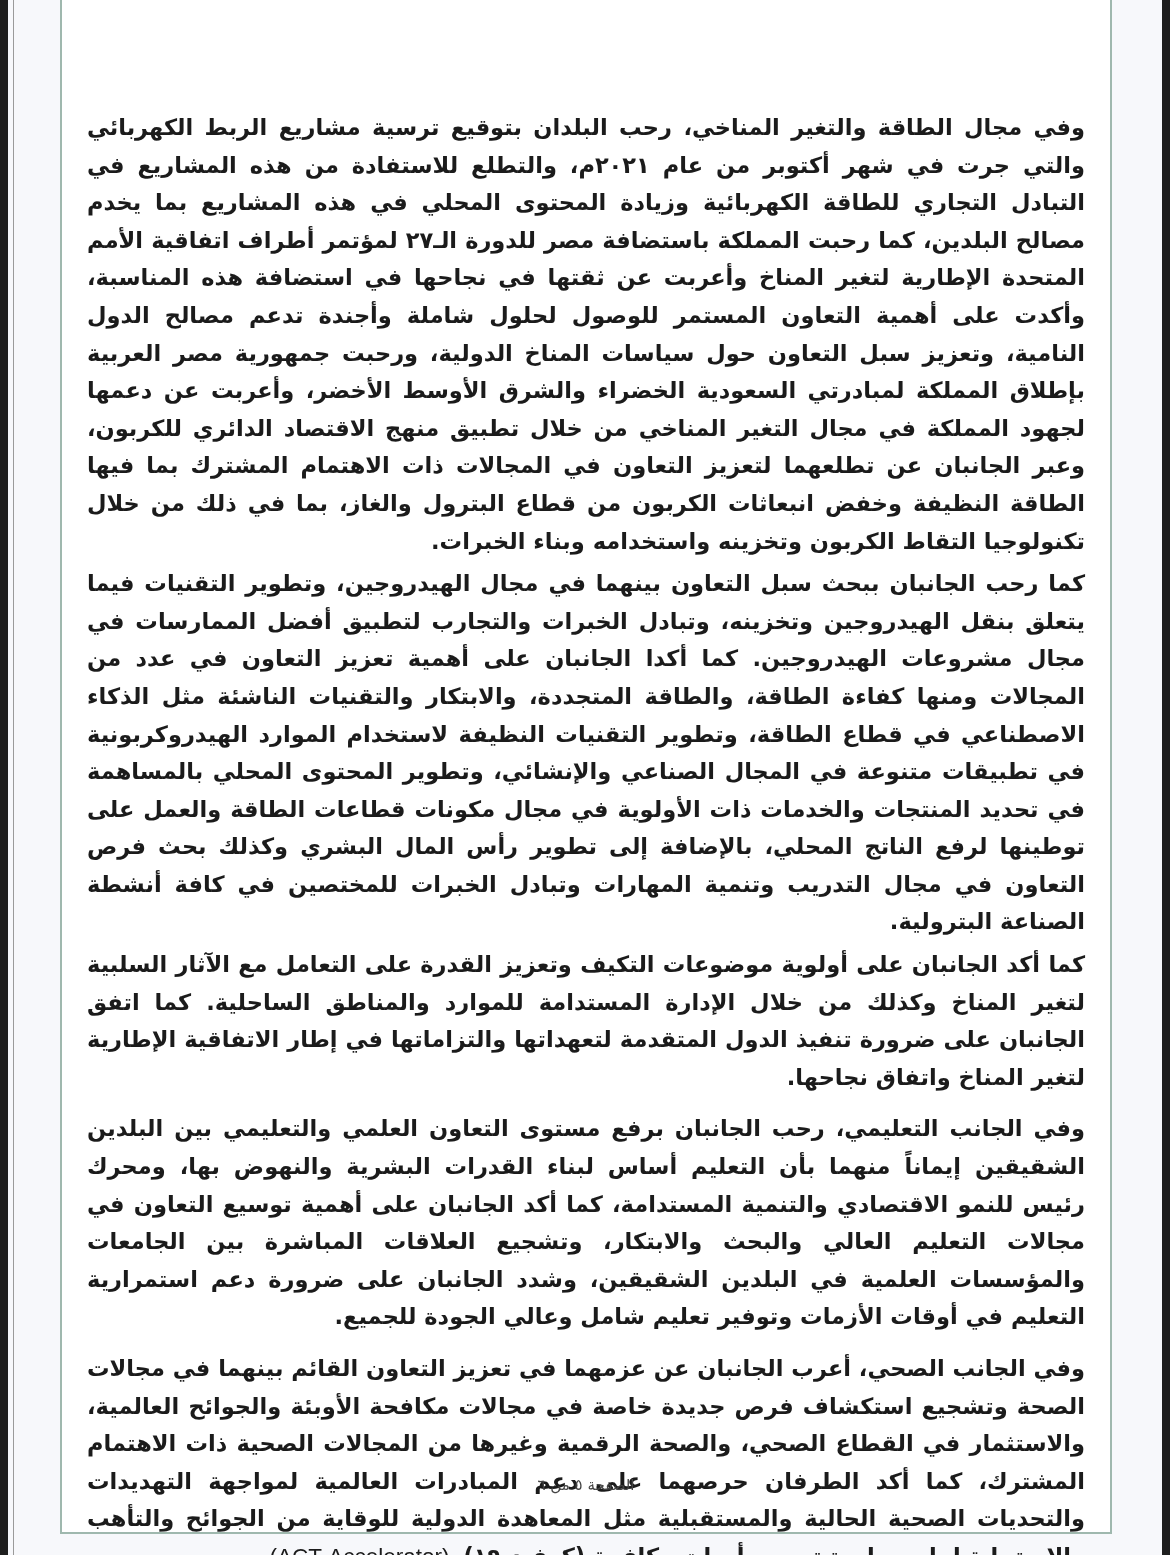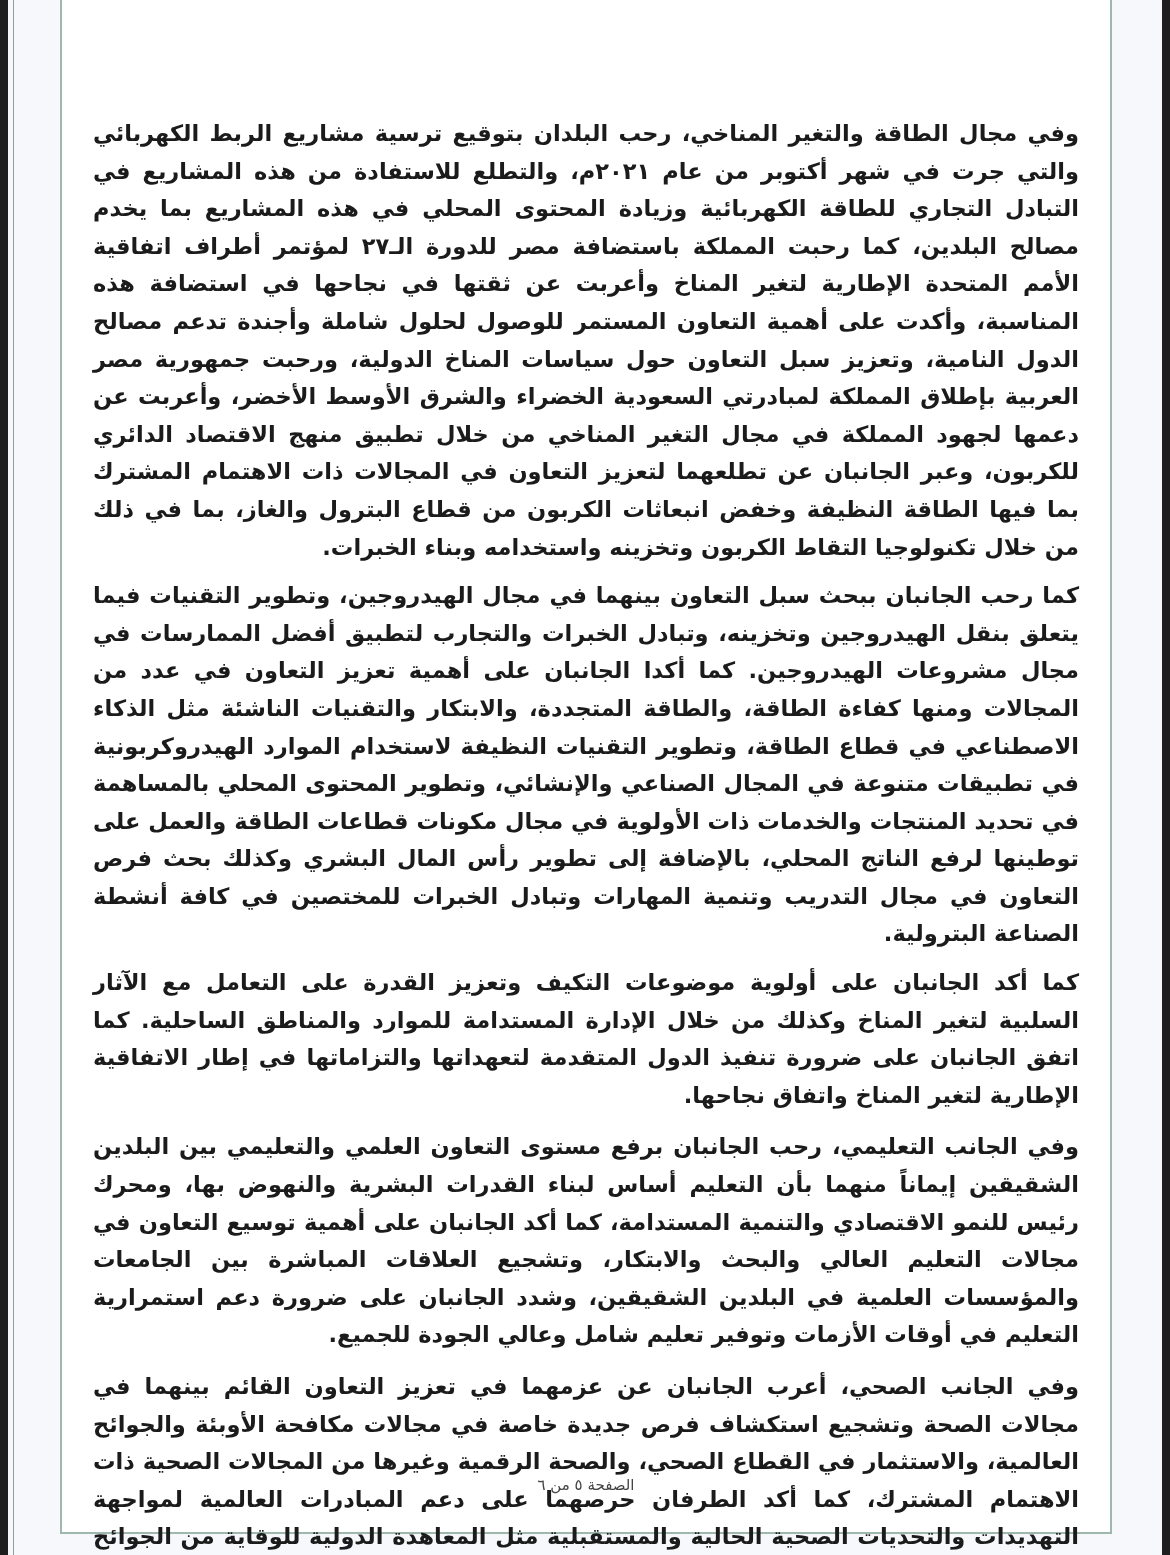--- a/index.html
+++ b/index.html
@@ -25,21 +25,21 @@
   }
   .body-text {
     position: absolute; left: 20px; top: 104px; width: 1008px;
     direction: rtl; text-align: justify; text-align-last: right;
     font-family: "DejaVu Sans", sans-serif;
     font-weight: bold;
     font-size: 22.5px;
     line-height: 37.6px;
     color: #1b1b1b;
   }
-  .para { margin: 11px; }
+  .para { margin: 5px; }
   .para.gap { margin-top: 14px; }
   .latin { font-family: "Liberation Sans", sans-serif; font-weight: normal; direction: ltr; unicode-bidi: embed; }
   .footer {
     position: absolute; left: 0; width: 100%; top: 1476px;
     text-align: center; direction: rtl;
     font-family: "DejaVu Sans", sans-serif;
     font-size: 15px; color: #444;
   }
 </style>
 </head>

